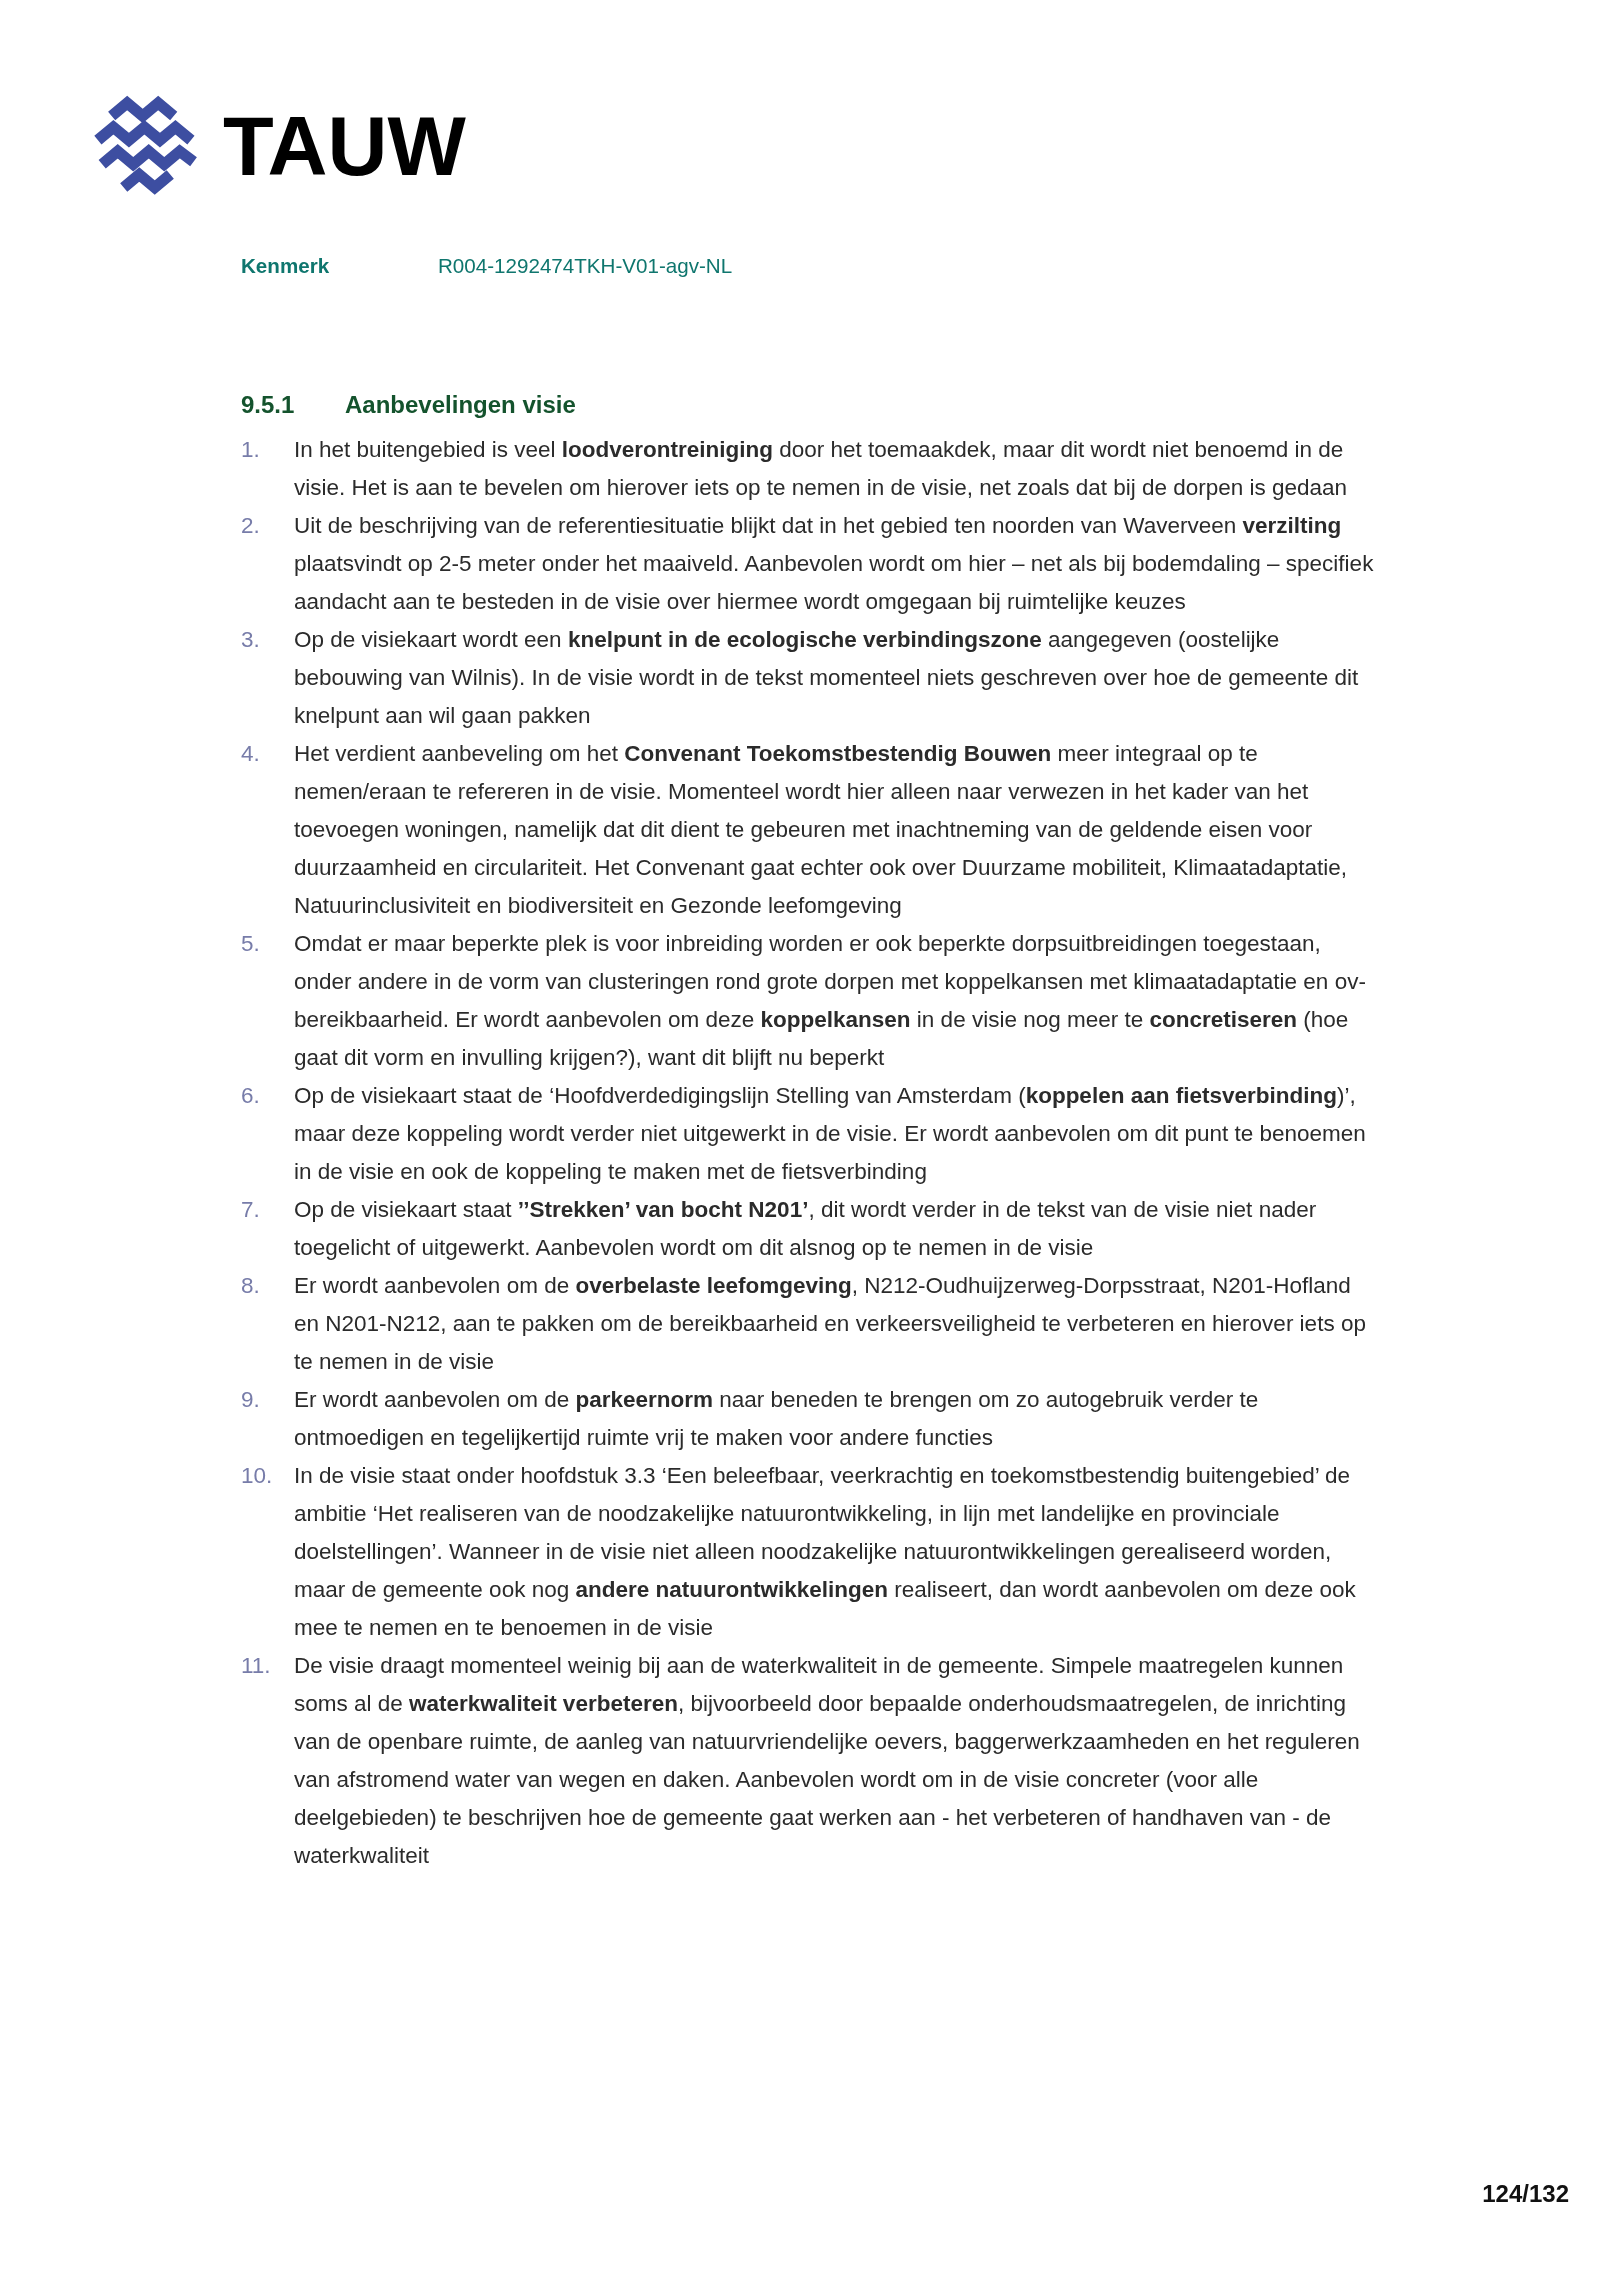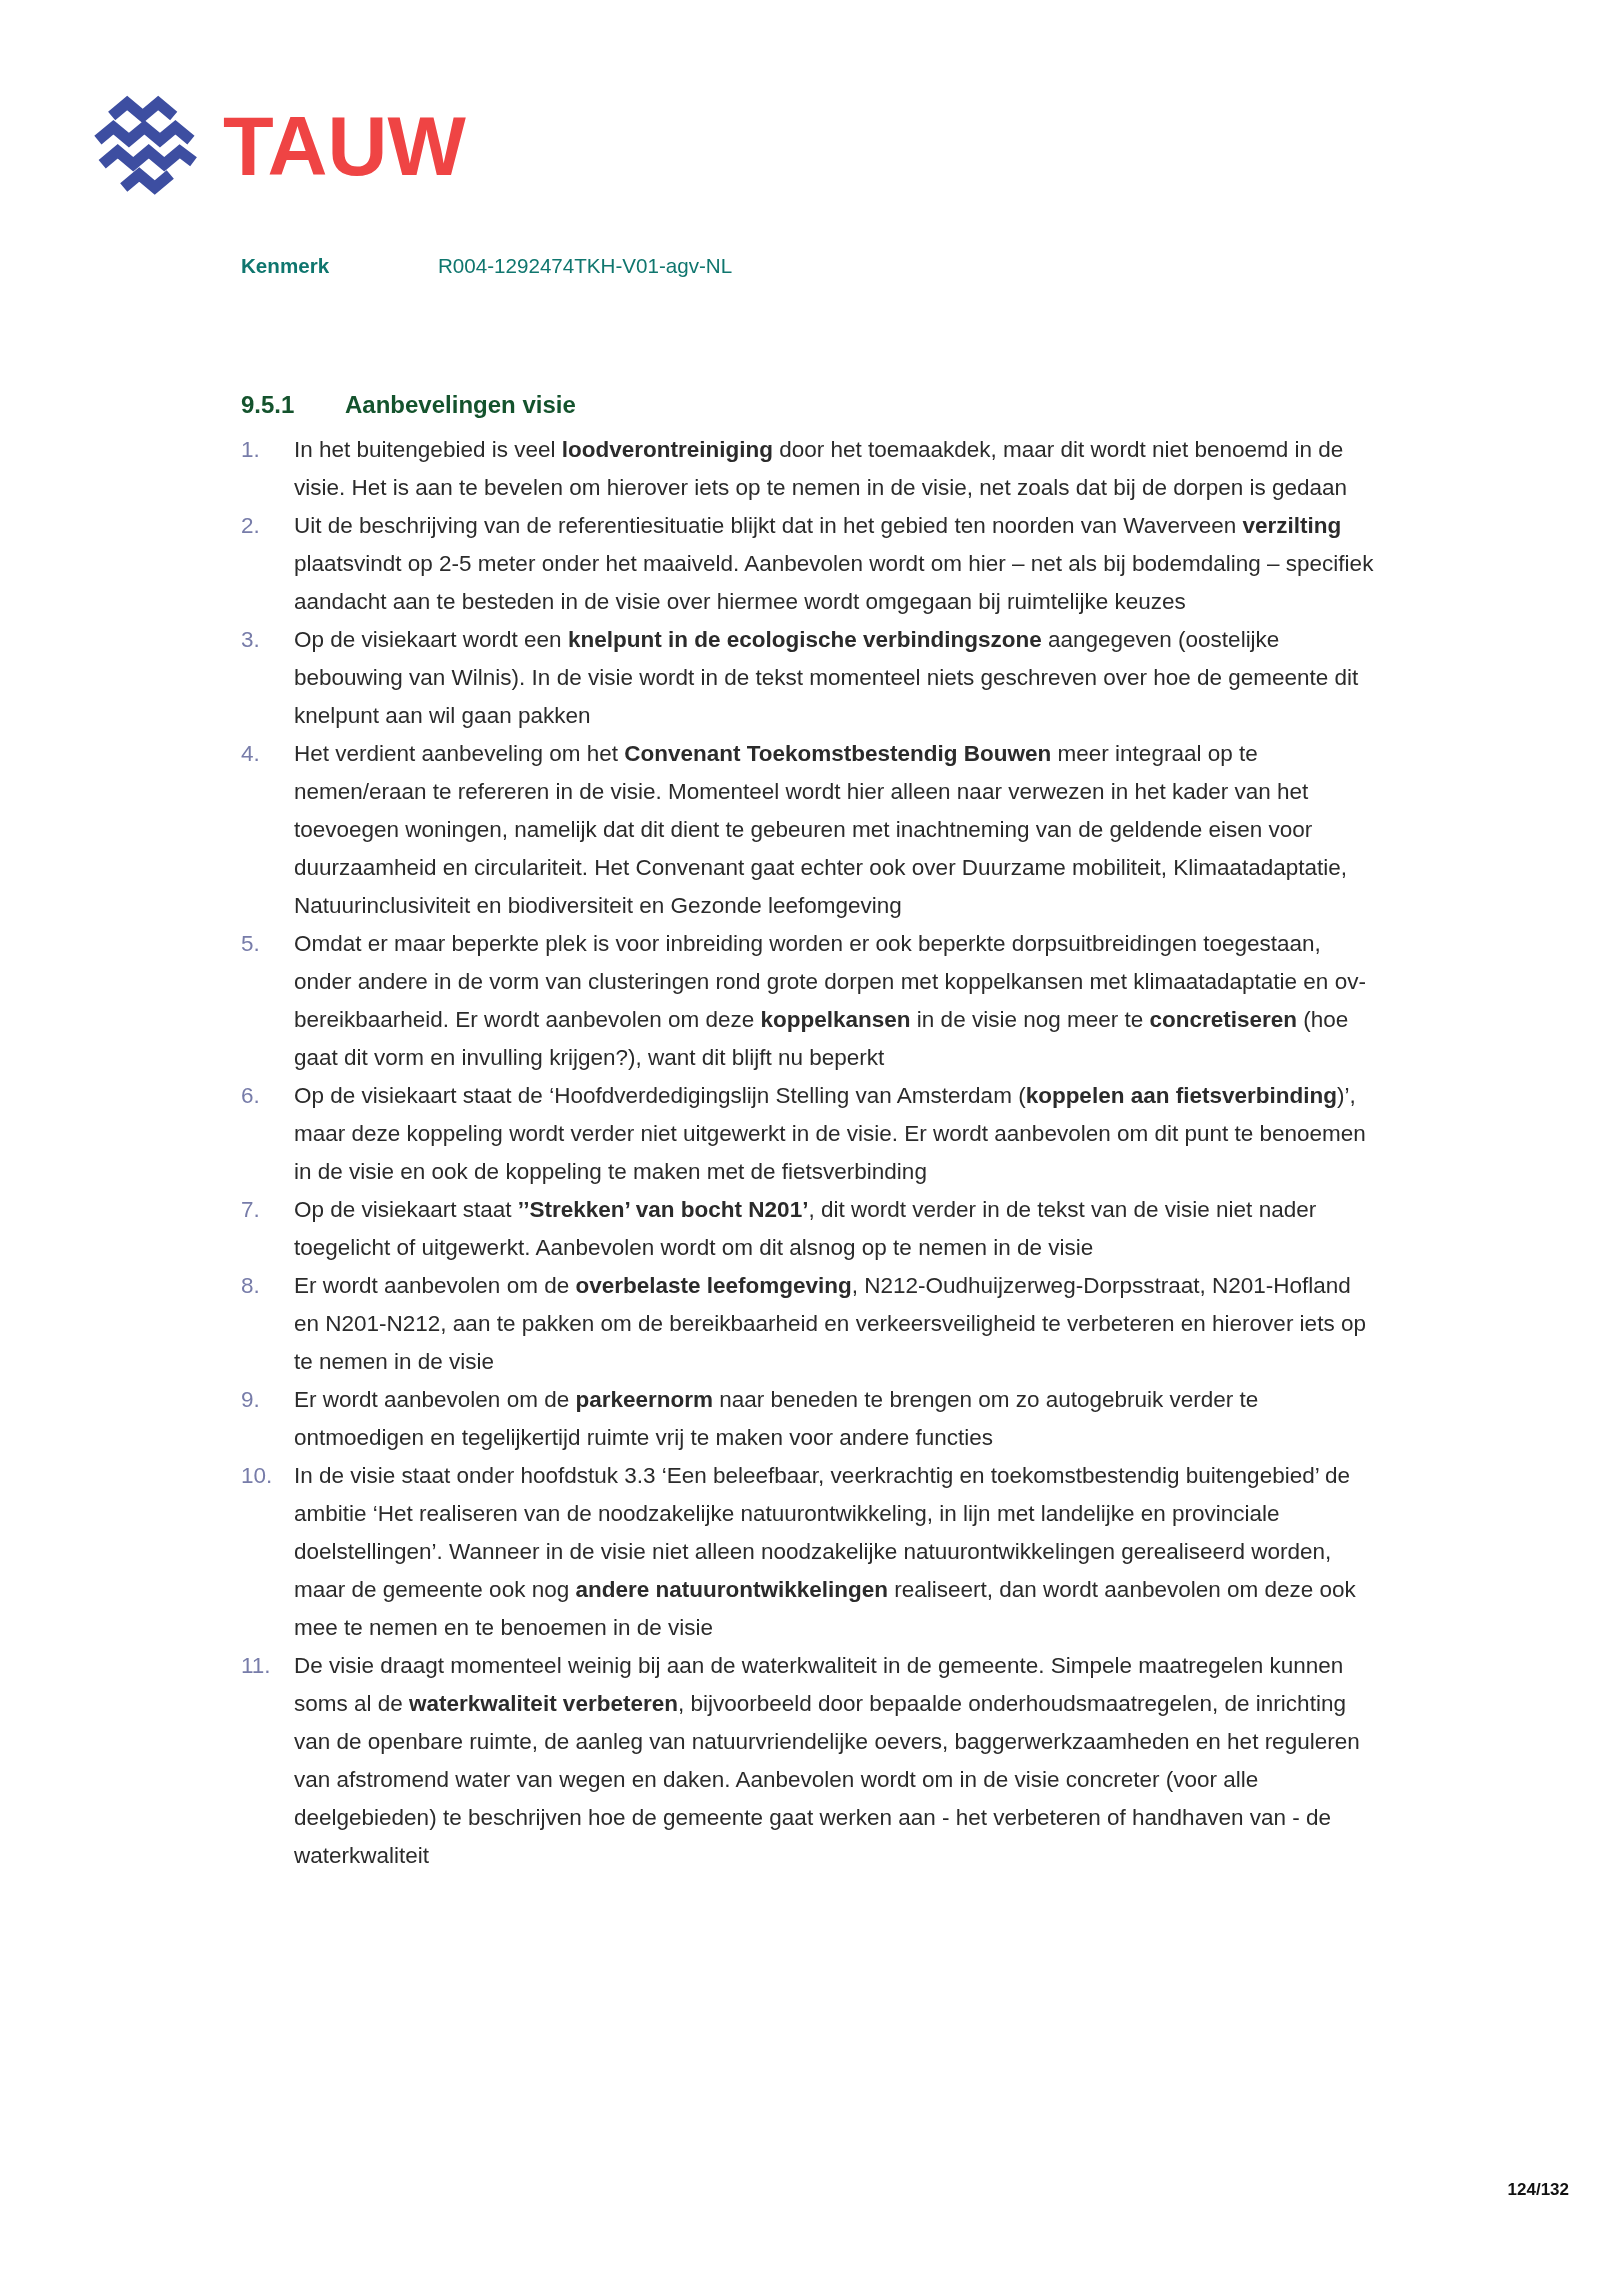--- a/index.html
+++ b/index.html
@@ -9,21 +9,21 @@
     font-family:"Liberation Sans", sans-serif;
     color:#2b2b2b;
   }
   .page { position:absolute; inset:0; background:#fff; overflow:hidden; }
 
   
   .logo-icon { position:absolute; left:91px; top:95px; }
   .logo-word {
     position:absolute; left:223px; top:105px;
     font-size:83px; font-weight:bold; line-height:1;
-    color:#ef4444; letter-spacing:0;
+    color:#000000; letter-spacing:0;
   }
 
   
   .kenmerk-row { position:absolute; left:241px; top:254px; font-size:20.6px; color:#0f766e; }
   .kenmerk-label { display:inline-block; width:197px; font-weight:bold; }
 
   
   .section-heading { position:absolute; left:241px; top:391px; font-size:24px; font-weight:bold; color:#14532d; }
   .section-number { display:inline-block; width:104px; }
 
@@ -31,21 +31,21 @@
   .rec-list {
     position:absolute; left:241px; top:431px; width:1139px;
     list-style:none; font-size:22.5px; line-height:38px; color:#2b2b2b;
   }
   .rec-item { display:flex; align-items:flex-start; }
   .rec-num { flex:0 0 53px; color:#777CA9; }
   .rec-body { flex:1 1 auto; }
   .rec-body .b { font-weight:bold; }
 
   
-  .page-number { position:absolute; top:2180px; right:52px; font-size:17px; font-weight:bold; color:#111; }
+  .page-number { position:absolute; top:2180px; right:52px; font-size:24px; font-weight:bold; color:#111; }
 </style>
 </head>
 <body>
 
 <div class="page">
 
   <div class="logo-icon">
     <svg width="112" height="104" viewBox="0 0 130 120" fill="none" stroke="#3D4EA1" stroke-width="13" stroke-linejoin="miter">
       <polyline points="24,24 42,9 60,24 78,9 96,24"></polyline>
       <polyline points="8,52 26,37 44,52 62,37 80,52 98,37 116,52"></polyline>

